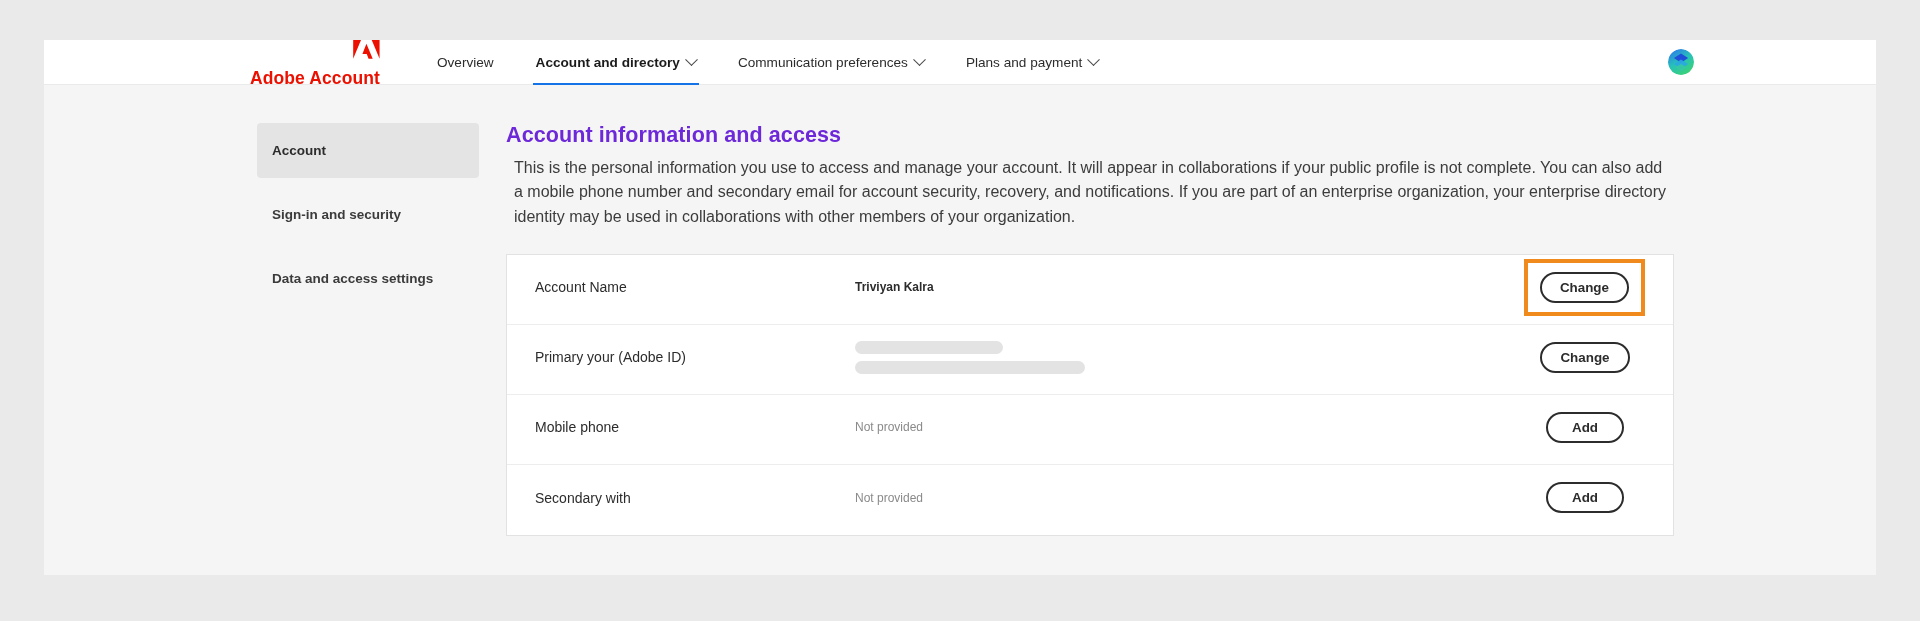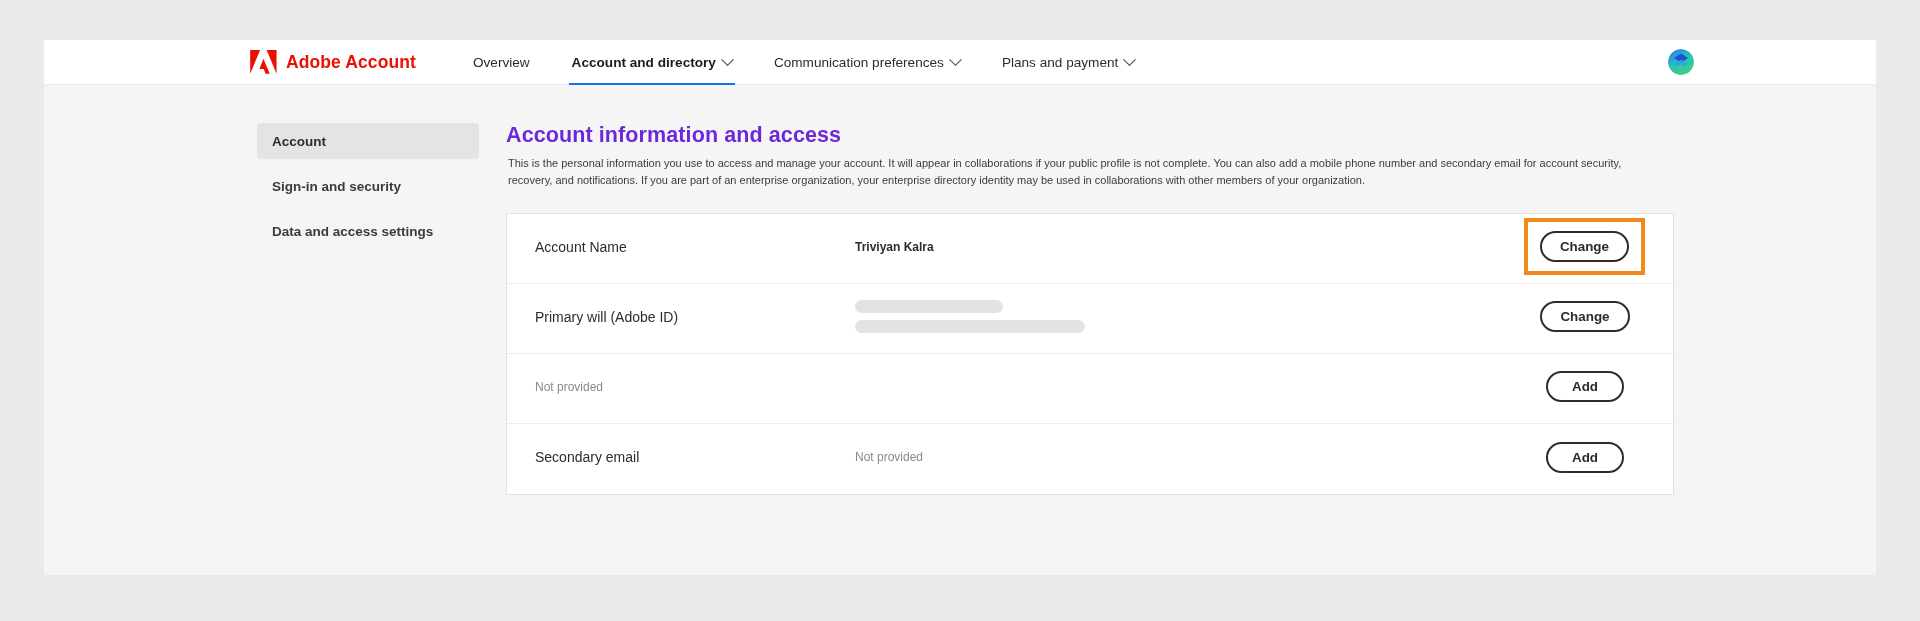--- a/index.html
+++ b/index.html
@@ -33,23 +33,24 @@
   .topbar {
     position: relative;
     height: 45px;
     background: #ffffff;
     display: flex;
     align-items: center;
     border-bottom: 1px solid #eaeaea;
   }
   .brand {
     display: flex;
-    align-items: center;
+    align-items: flex-end;
     margin-left: 206px;
     gap: 9px;
+    flex-direction: column;
   }
   .adobe-logo { width: 27px; height: 24px; display: block; }
   .brand-name {
     color: #eb1000;
     font-size: 17.5px;
     font-weight: 700;
     letter-spacing: .1px;
     white-space: nowrap;
   }
   .nav {
@@ -108,21 +109,21 @@
     padding-top: 38px;
   }
 
   
   .sidebar {
     width: 222px;
     margin-left: 213px;
     flex: 0 0 222px;
   }
   .side-item {
-    height: 36px;
+    height: 55px;
     display: flex;
     align-items: center;
     padding-left: 15px;
     font-size: 13.5px;
     font-weight: 700;
     color: #3b3b3b;
     border-radius: 4px;
     cursor: pointer;
     margin-bottom: 9px;
   }
@@ -135,24 +136,24 @@
     padding-right: 190px;
   }
   .page-title {
     font-size: 21.5px;
     font-weight: 700;
     color: #6d28d9;
     margin: 0 0 7px 0;
     letter-spacing: .1px;
   }
   .page-desc {
-    font-size: 11px;
+    font-size: 16px;
     line-height: 1.52;
     color: #3c3c3c;
-    margin: 2px;
+    margin: 8px;
     max-width: 1158px;
   }
 
   
   .card {
     margin-top: 25px;
     background: #ffffff;
     border: 1px solid #e2e2e2;
     width: 1168px;
   }
@@ -305,41 +306,42 @@
             <div class="row-label">Account Name</div>
             <div class="row-value">Triviyan Kalra</div>
             <div class="row-action">
               <span class="hl-wrap">
                 <button class="pill">Change</button>
               </span>
             </div>
           </div>
 
           <div class="row">
-            <div class="row-label">Primary will (Adobe ID)</div>
+            <div class="row-label">Primary your (Adobe ID)</div>
             <div class="row-value">
               <span class="redacted-wrap">
                 <span class="redact-bar b1"></span>
                 <span class="redact-bar b2"></span>
               </span>
             </div>
             <div class="row-action">
               <button class="pill">Change</button>
             </div>
           </div>
 
           <div class="row">
+            <div class="row-label">Mobile phone</div>
             <div class="row-value muted">Not provided</div>
             <div class="row-action">
               <button class="pill">Add</button>
             </div>
           </div>
 
           <div class="row">
-            <div class="row-label">Secondary email</div>
+            <div class="row-label">Secondary with</div>
             <div class="row-value muted">Not provided</div>
             <div class="row-action">
               <button class="pill">Add</button>
             </div>
           </div>
 
         </div>
       </div>
     </div>
   </div>

